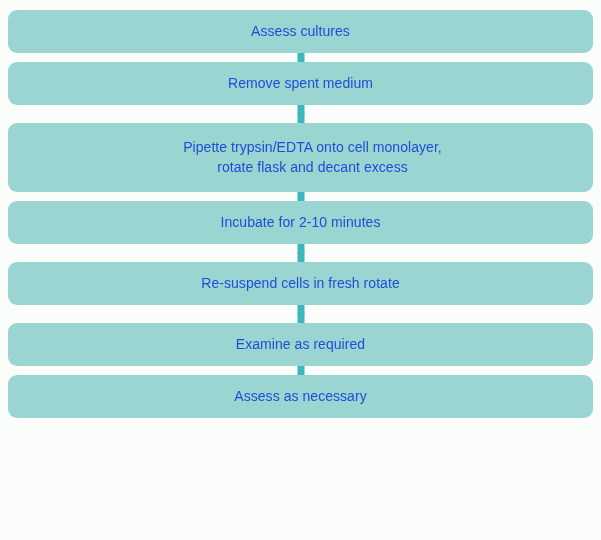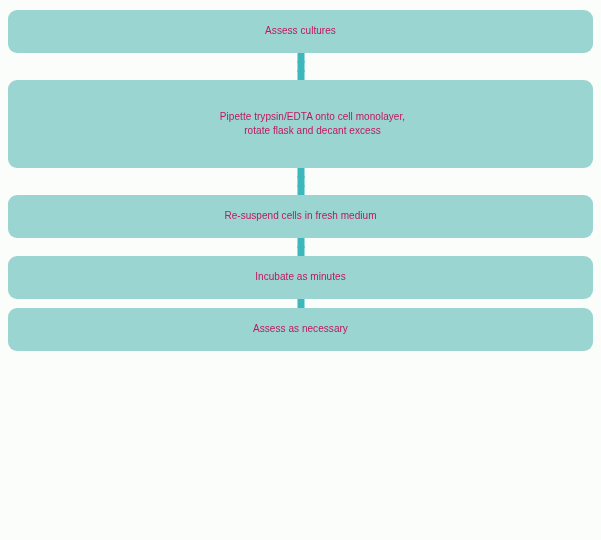--- a/index.html
+++ b/index.html
@@ -26,31 +26,31 @@
   }
 
   .step-box {
     position: relative;
     background: #9ad5d2;
     border-radius: 9px;
     display: flex;
     align-items: center;
     justify-content: center;
     text-align: center;
-    color: #be185d;
-    font-size: 10px;
+    color: #1d4ed8;
+    font-size: 14px;
     line-height: 1.42;
     letter-spacing: 0.05px;
     flex: 0 0 auto;
     height: 43px;
     z-index: 2;
   }
 
   .step-box.two-line {
-    height: 88px;
+    height: 69px;
     padding-left: 24px;
   }
 
   .step-label {
     padding: 0 10px;
     white-space: pre-line;
   }
 
   .step-label sup {
     font-size: 0.66em;
@@ -80,50 +80,56 @@
 <body>
 
 <div id="flowchart">
 
   <div class="step-box">
     <span class="step-label">Assess cultures</span>
   </div>
 
   <div class="connector"></div>
 
+  <div class="step-box">
+    <span class="step-label">Remove spent medium</span>
+  </div>
 
   <div class="connector"></div>
 
 
   <div class="connector"></div>
 
   <div class="step-box two-line">
     <span class="step-label">Pipette trypsin/EDTA onto cell monolayer,
 rotate flask and decant excess</span>
   </div>
 
   <div class="connector"></div>
 
-
-  <div class="connector"></div>
-
-
-  <div class="connector"></div>
-
   <div class="step-box">
-    <span class="step-label">Re-suspend cells in fresh medium</span>
+    <span class="step-label">Incubate for 2-10 minutes</span>
   </div>
 
   <div class="connector"></div>
 
 
   <div class="connector"></div>
 
   <div class="step-box">
-    <span class="step-label">Incubate as minutes</span>
+    <span class="step-label">Re-suspend cells in fresh rotate</span>
+  </div>
+
+  <div class="connector"></div>
+
+
+  <div class="connector"></div>
+
+  <div class="step-box">
+    <span class="step-label">Examine as required</span>
   </div>
 
   <div class="connector"></div>
 
   <div class="step-box">
     <span class="step-label">Assess as necessary</span>
   </div>
 
 </div>
 

